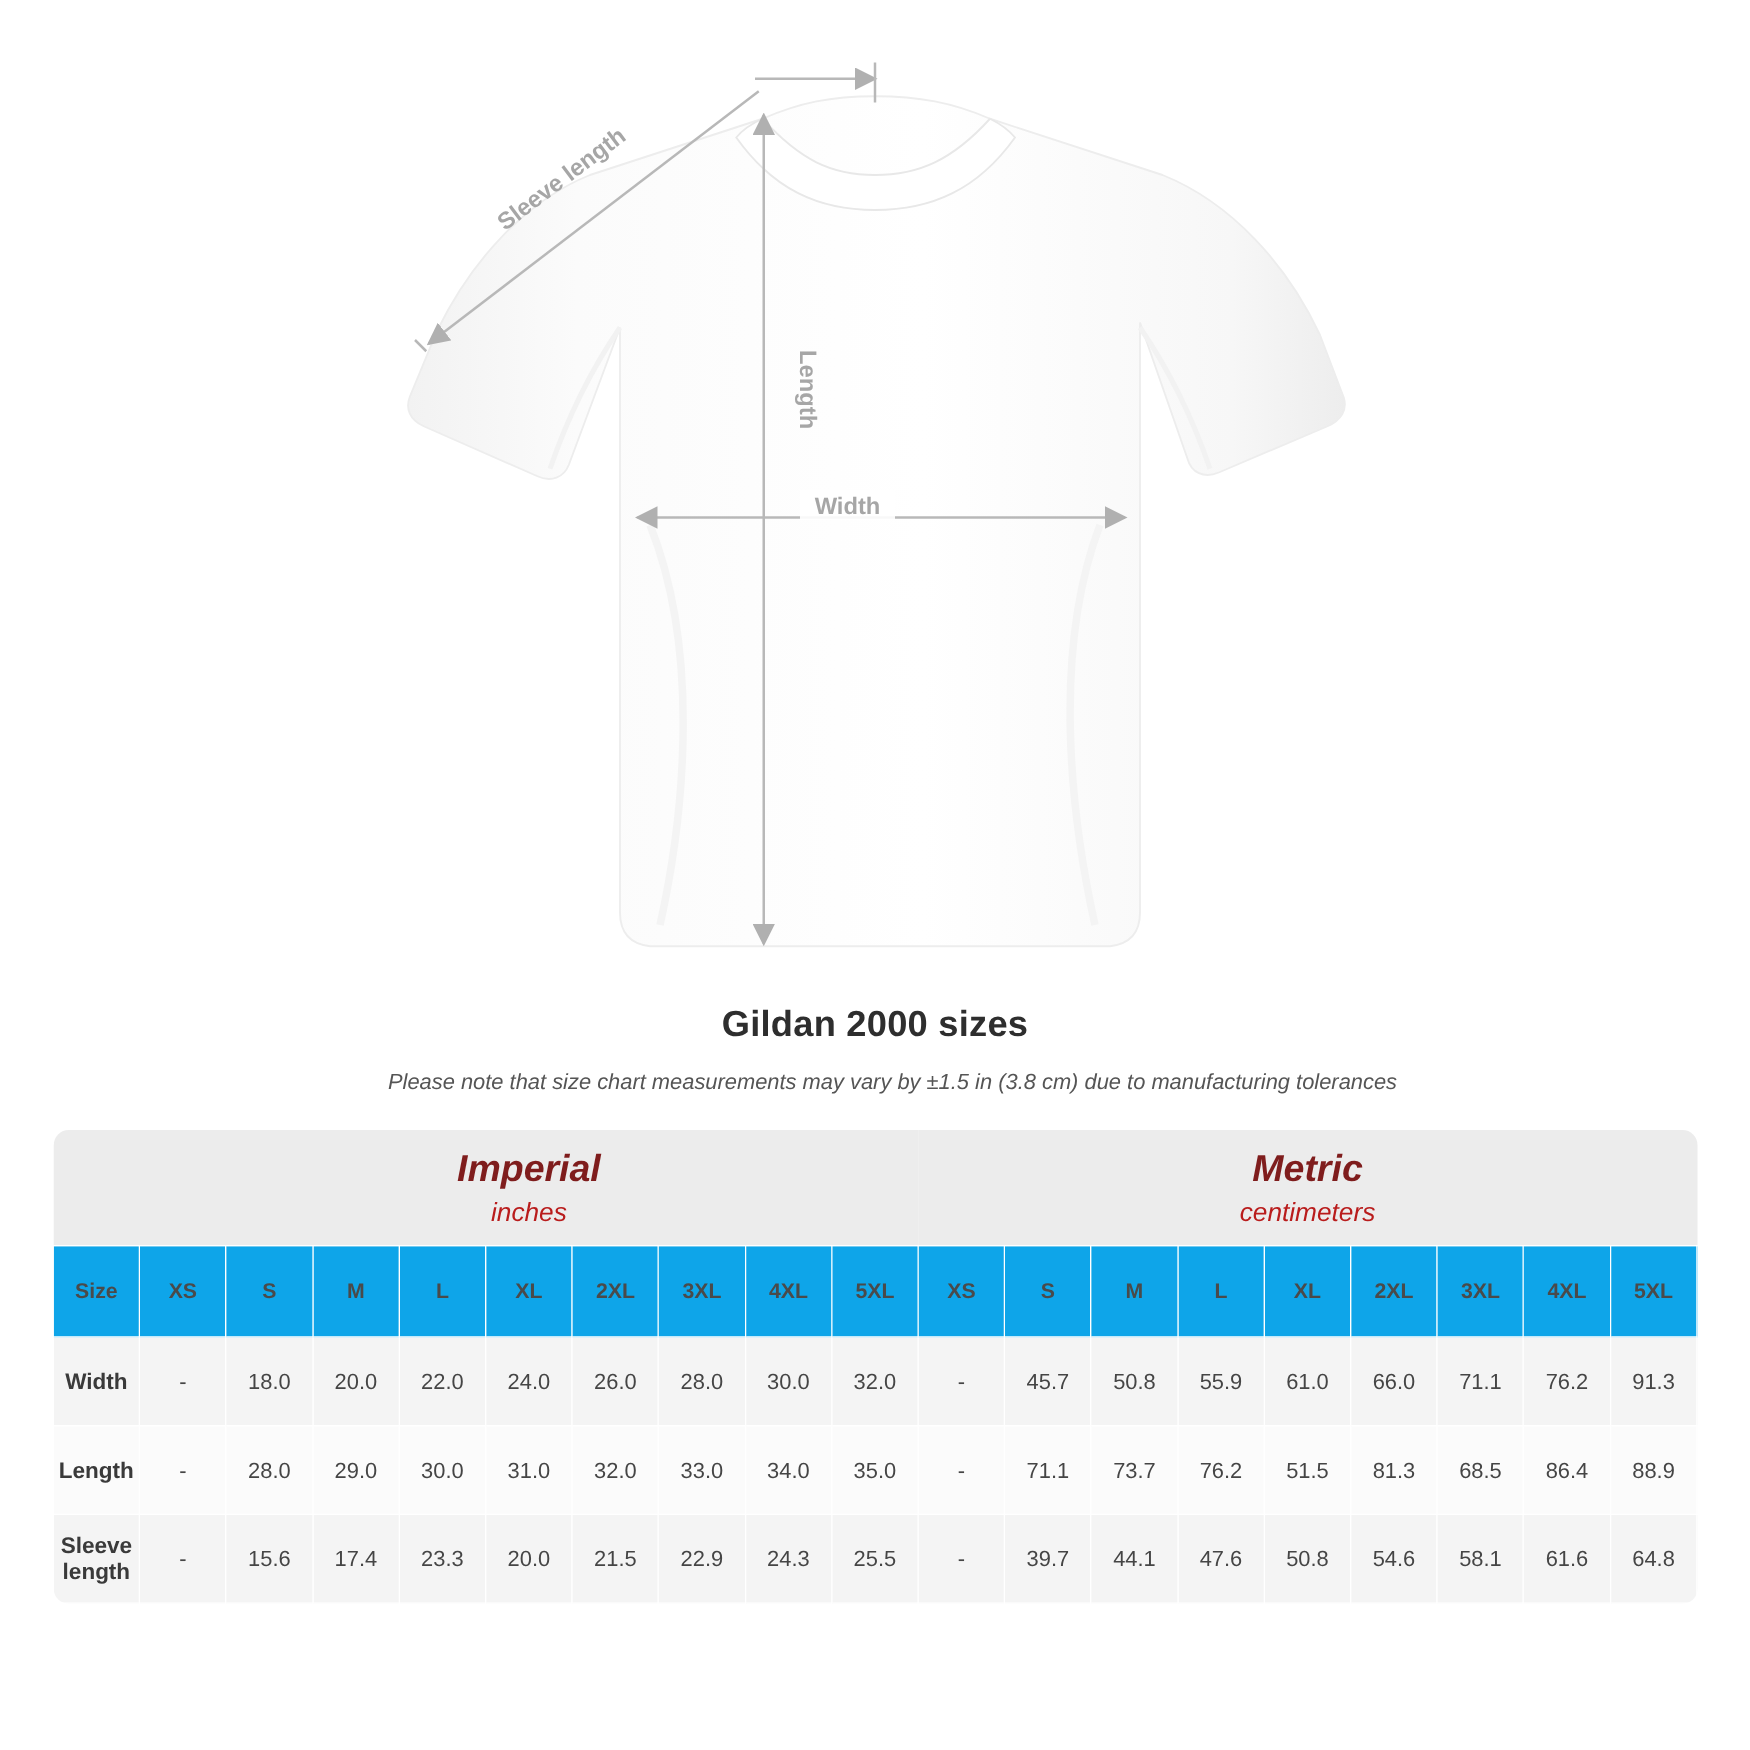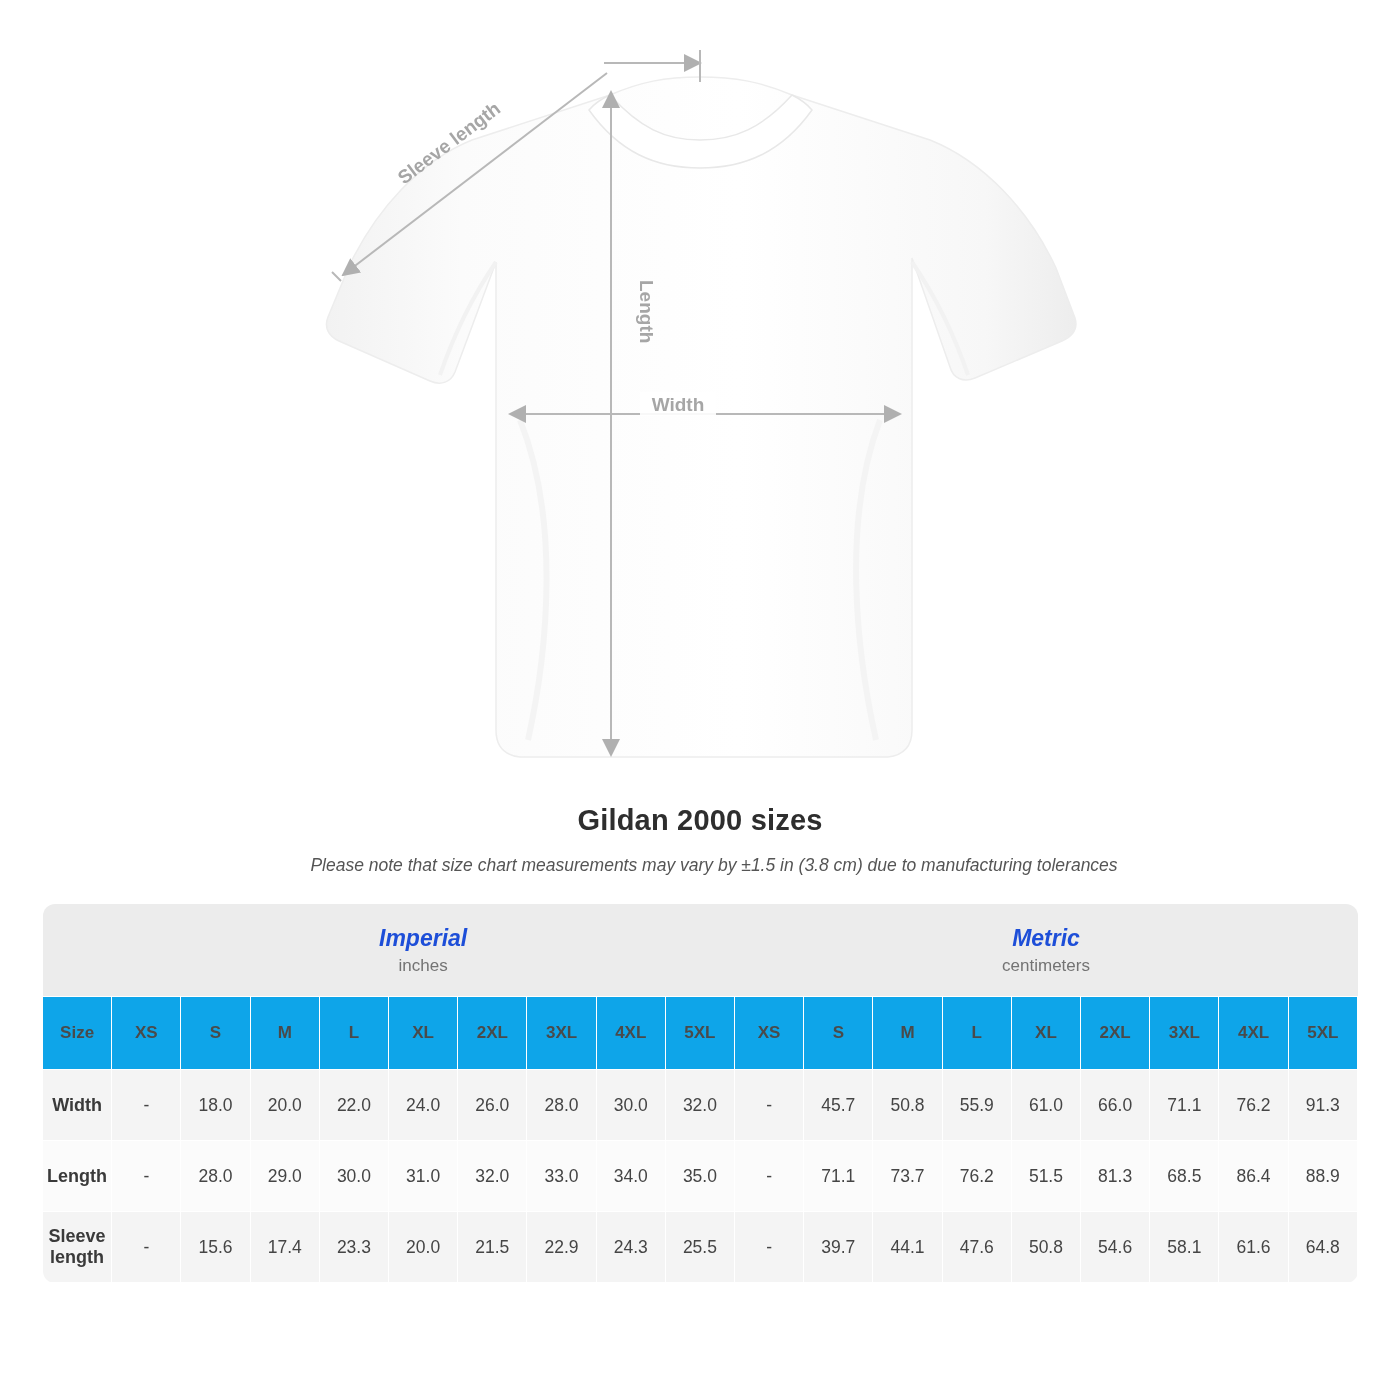--- a/index.html
+++ b/index.html
@@ -59,29 +59,30 @@
     table-layout: fixed;
   }
   table.size-chart tr.unit-row td {
     background: #ececec;
     height: 92px;
     vertical-align: middle;
     text-align: center;
     border: none;
   }
   .unit-name {
-    font-size: 23px;
+    font-size: 30px;
     font-weight: bold;
     font-style: italic;
-    color: #1d4ed8;
+    color: #7f1d1d;
     line-height: 1.25;
   }
   .unit-sub {
-    font-size: 17px;
-    color: #737373;
+    font-size: 21px;
+    font-style: italic;
+    color: #b91c1c;
     margin-top: 4px;
   }
   td.round-tl { border-top-left-radius: 12px; }
   td.round-tr { border-top-right-radius: 12px; }
 
   table.size-chart td,
   table.size-chart th {
     border: 1px solid #ffffff;
     padding: 0;
   }

